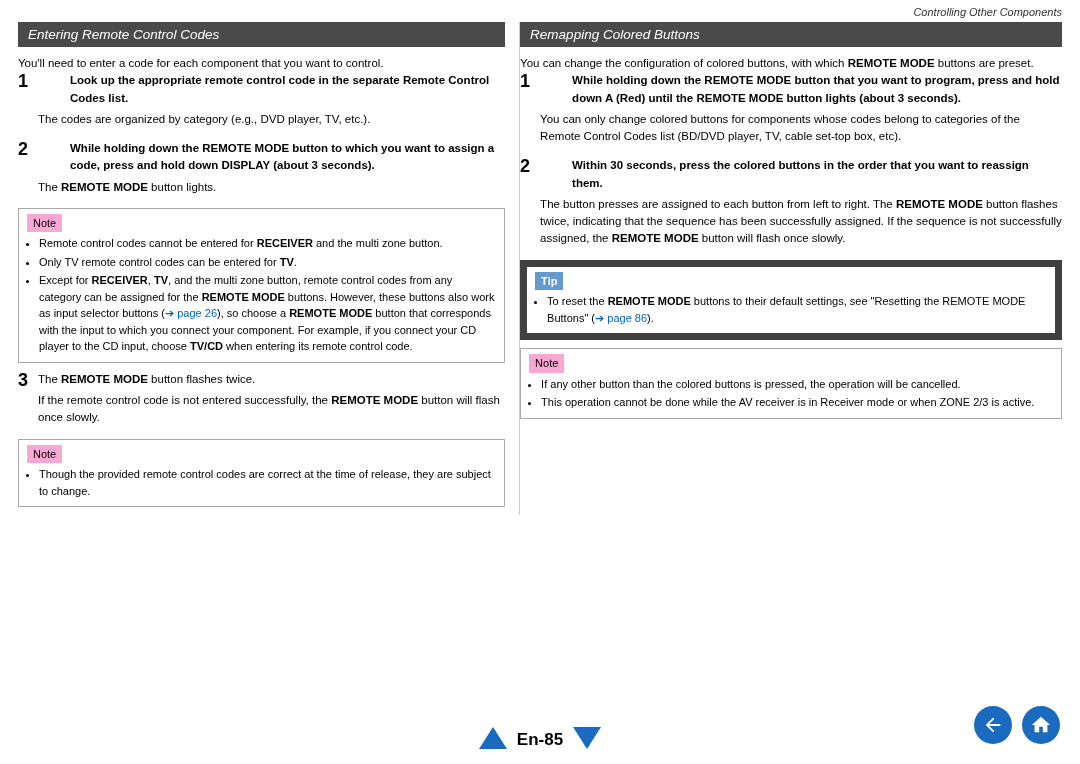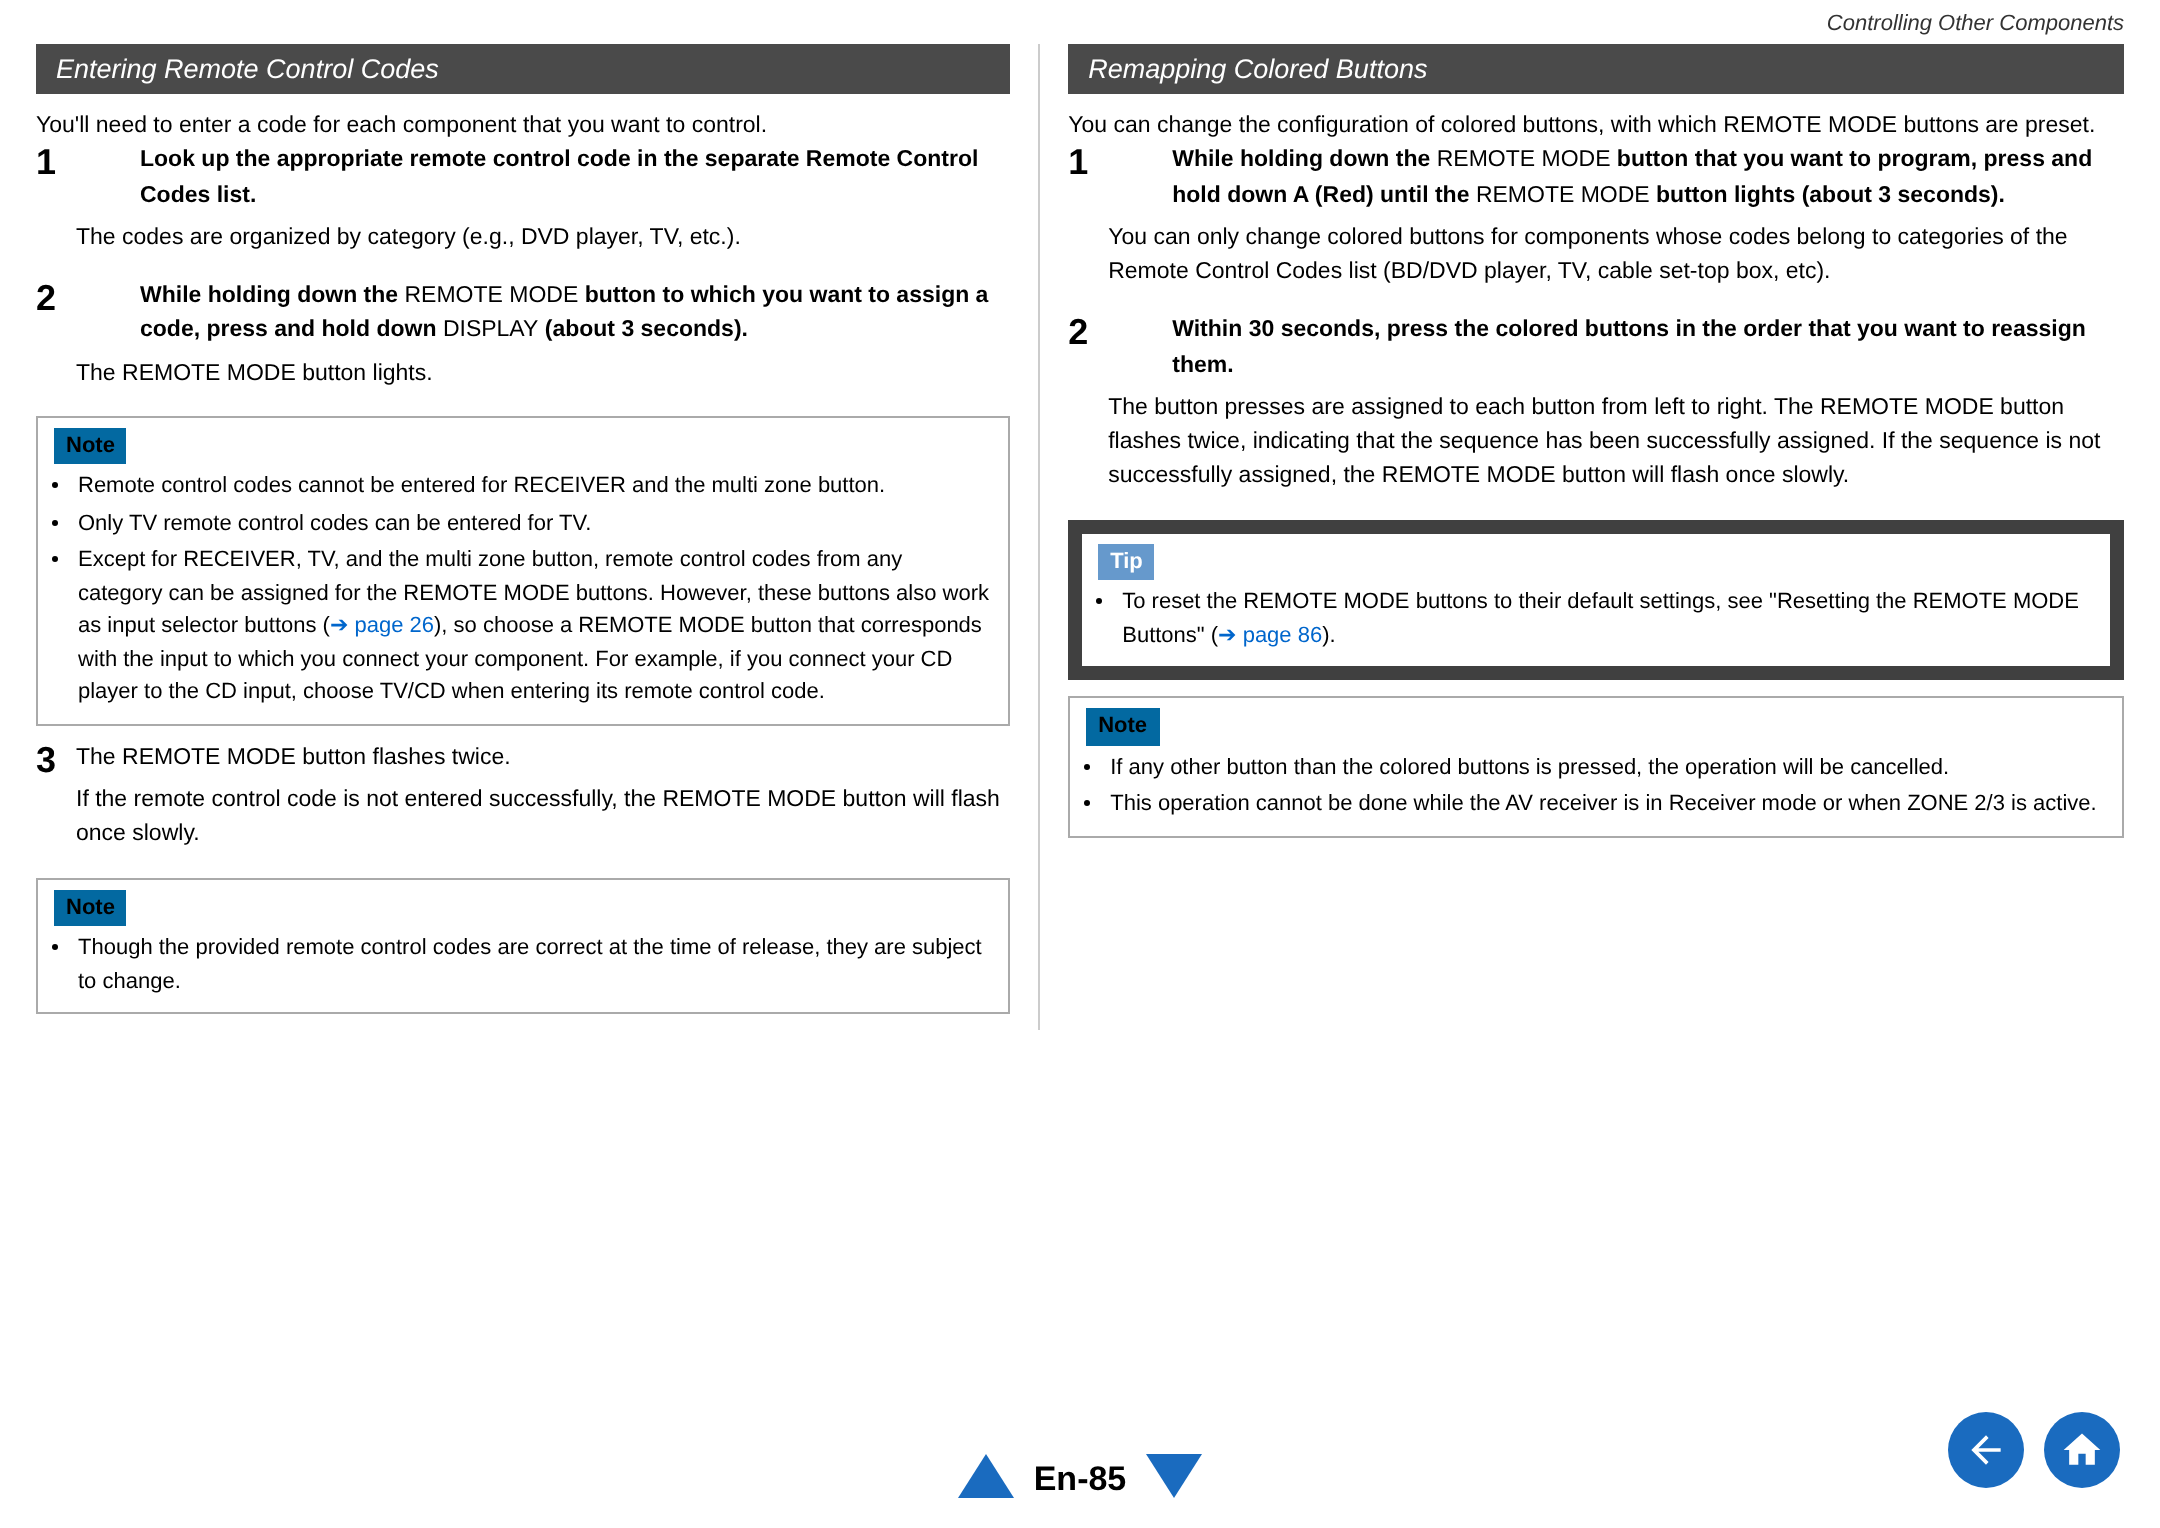--- a/index.html
+++ b/index.html
@@ -28,21 +28,20 @@
       padding: 0 18px;
     }
 
     .left-col {
       width: 48%;
       padding-right: 14px;
     }
 
     .right-col {
       width: 52%;
-      padding-left: 14px;
       border-left: 1px solid #ccc;
     }
 
     .section-title {
       background: #4a4a4a;
       color: #fff;
       font-weight: normal;
       font-style: italic;
       font-size: 13.5px;
       padding: 5px 10px;
@@ -76,21 +75,21 @@
     .step-content p {
       margin-bottom: 4px;
     }
 
     .step-title {
       font-weight: bold;
       margin-left: 32px;
     }
 
     b, strong {
-      font-weight: normal;
+      font-weight: bold;
     }
 
     .note-box {
       border: 1px solid #aaa;
       padding: 5px 8px;
       margin: 8px 0;
       font-size: 11px;
       line-height: 1.5;
     }
 
@@ -190,22 +189,22 @@
       background: #1a6bbf;
       cursor: pointer;
       border: none;
     }
 
     .icon-btn svg {
       fill: #fff;
     }
 
     .note-label-box {
-      background: #0369a1;
-      font-weight: bold;
+      background: #f9a8d4;
+      font-weight: normal;
       font-size: 11px;
       padding: 1px 6px;
       display: inline-block;
       margin-bottom: 3px;
     }
   </style>
 </head>
 <body>
 
 <div class="page-header">

